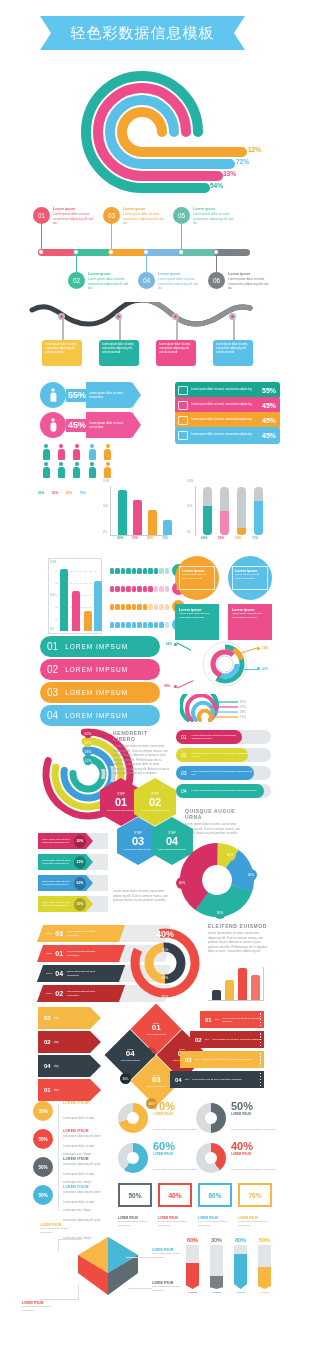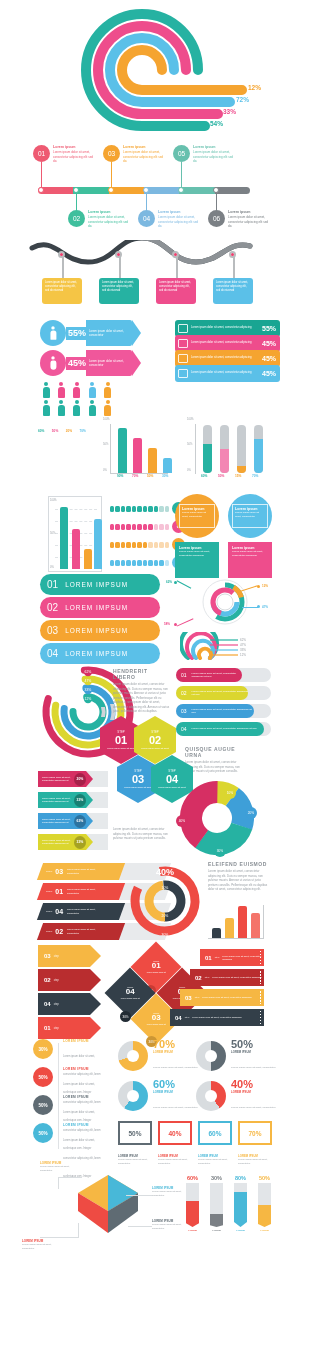--- a/index.html
+++ b/index.html
@@ -212,20 +212,25 @@
     clip-path:polygon(0 0,100% 0,100% 86%,50% 100%,0 86%); }
   .thm-fg { position:absolute;left:0;bottom:0;width:100%;
     clip-path:polygon(0 0,100% 0,100% 86%,50% 100%,0 86%); }
   .thm-l { font-size:2.4px;text-align:center;margin-top:2px;font-weight:bold; }
 </style>
 </head>
 <body>
 
 <div class="page">
 
+  <div class="banner-wrap">
+    <div class="banner">
+      <span class="banner-title">轻色彩数据信息模板</span>
+    </div>
+  </div>
 
   <div class="spiral-wrap">
     <svg width="285" height="140" viewBox="0 0 285 140">
       <g fill="none" stroke-linecap="round">
         <path d="M185 117 A47 47 0 1 0 138 70 A47 47 0 0 0 185 117 L232 117" stroke="#26b2a2" stroke-width="9" opacity="0"></path>
 
         <path d="M205 126 L142 126 A56 56 0 1 1 198 70" stroke="#26b2a2" stroke-width="10"></path>
 
         <path d="M218 114 L142 114 A44 44 0 1 1 186 70" stroke="#ee4d8c" stroke-width="10"></path>
 

